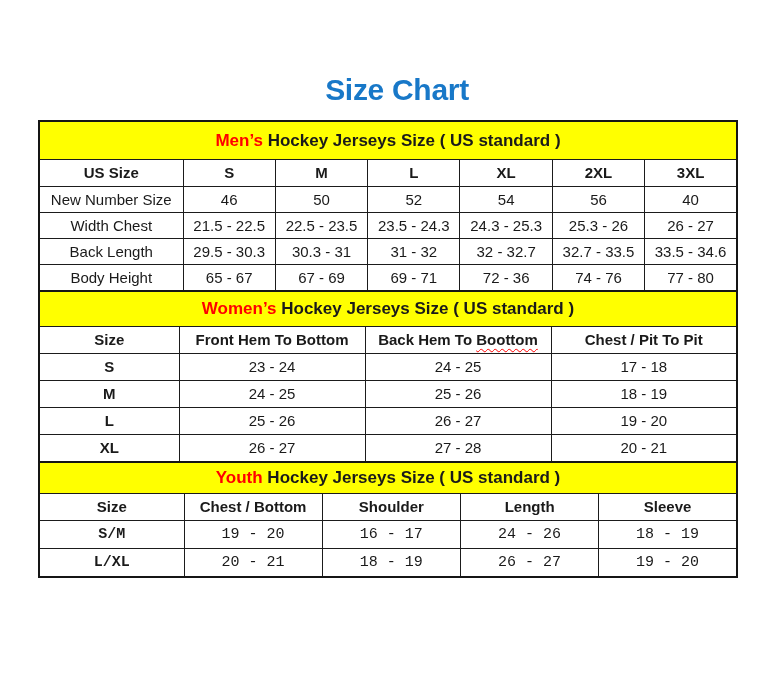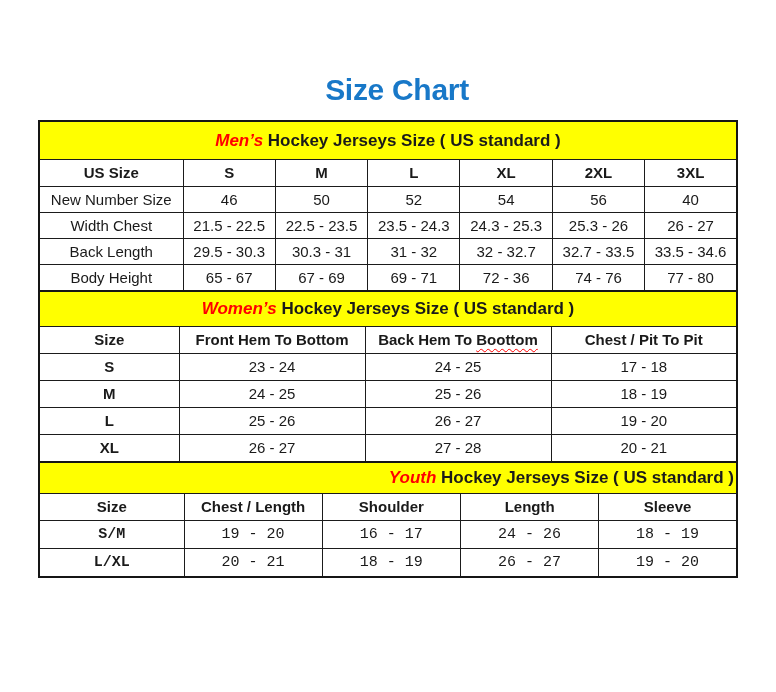--- a/index.html
+++ b/index.html
@@ -39,22 +39,22 @@
     overflow:hidden;
     white-space:nowrap;
   }
   td.band{
     background:var(--band-color,#ffff00);
     font-size:17px;
     font-weight:bold;
     height:37px;
   }
   .womens td.band{height:34px;}
-  .youth td.band{height:30px;text-align:right;}
-  .band .hl{color:var(--accent-color,#ff0000);font-style:italic;}
+  .youth td.band{height:30px;}
+  .band .hl{color:var(--accent-color,#ff0000);}
   .tbl th{height:26px;font-weight:bold;}
   .tbl td.cell,.tbl td.rowlabel{height:25px;}
   .womens td.cell,.womens td.rowlabel{height:26px;}
   .youth td.cell,.youth td.rowlabel{height:27px;font-family:Liberation Mono, monospace;}
   .mens td.rowlabel{font-weight:normal;}
   .womens td.rowlabel,.youth td.rowlabel{font-weight:bold;}
   col.label-col-mens{width:144px;}
   col.label-col-womens{width:140px;}
   col.label-col-youth{width:145px;}
   .squiggle{
@@ -187,21 +187,21 @@
       </colgroup>
       <tbody>
         <tr>
           <td class="band" colspan="5">
             <span class="hl">Youth</span>
             <span>Hockey Jerseys Size ( US standard )</span>
           </td>
         </tr>
         <tr>
           <th>Size</th>
-          <th>Chest / Length</th>
+          <th>Chest / Bottom</th>
           <th>Shoulder</th>
           <th>Length</th>
           <th>Sleeve</th>
         </tr>
         <tr>
           <td class="rowlabel">S/M</td>
           <td class="cell">19 - 20</td>
           <td class="cell">16 - 17</td>
           <td class="cell">24 - 26</td>
           <td class="cell">18 - 19</td>

